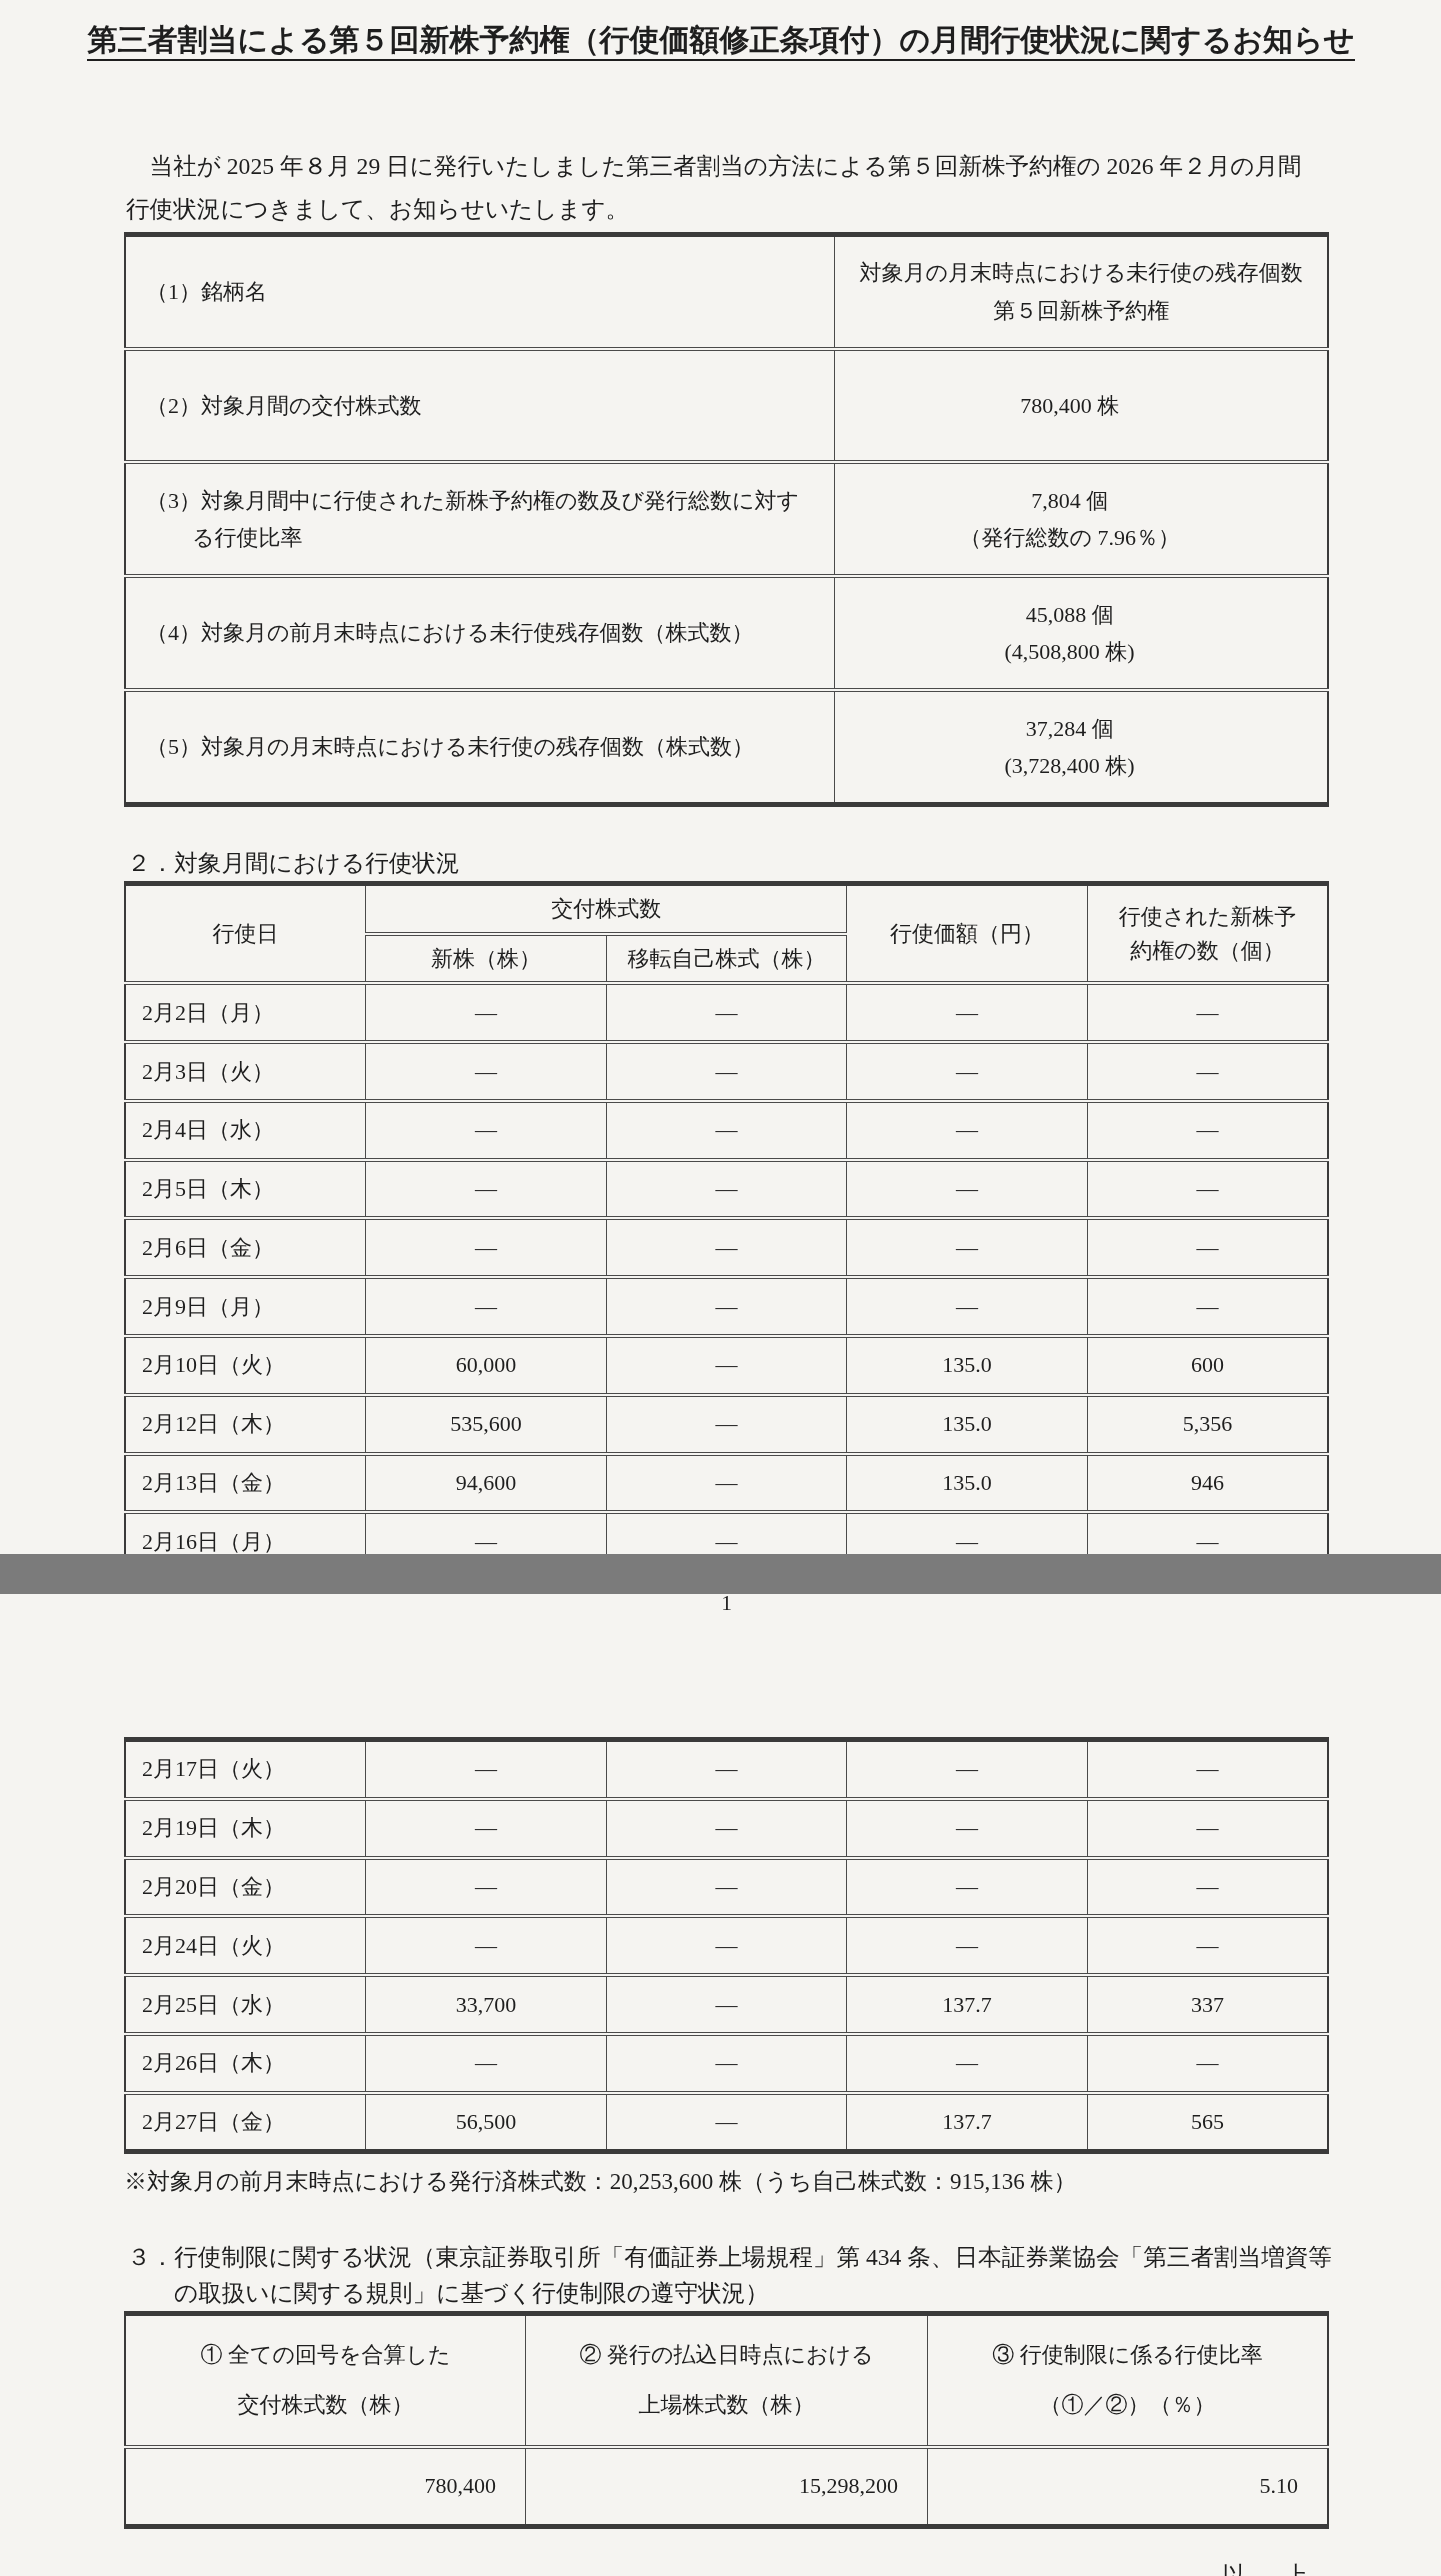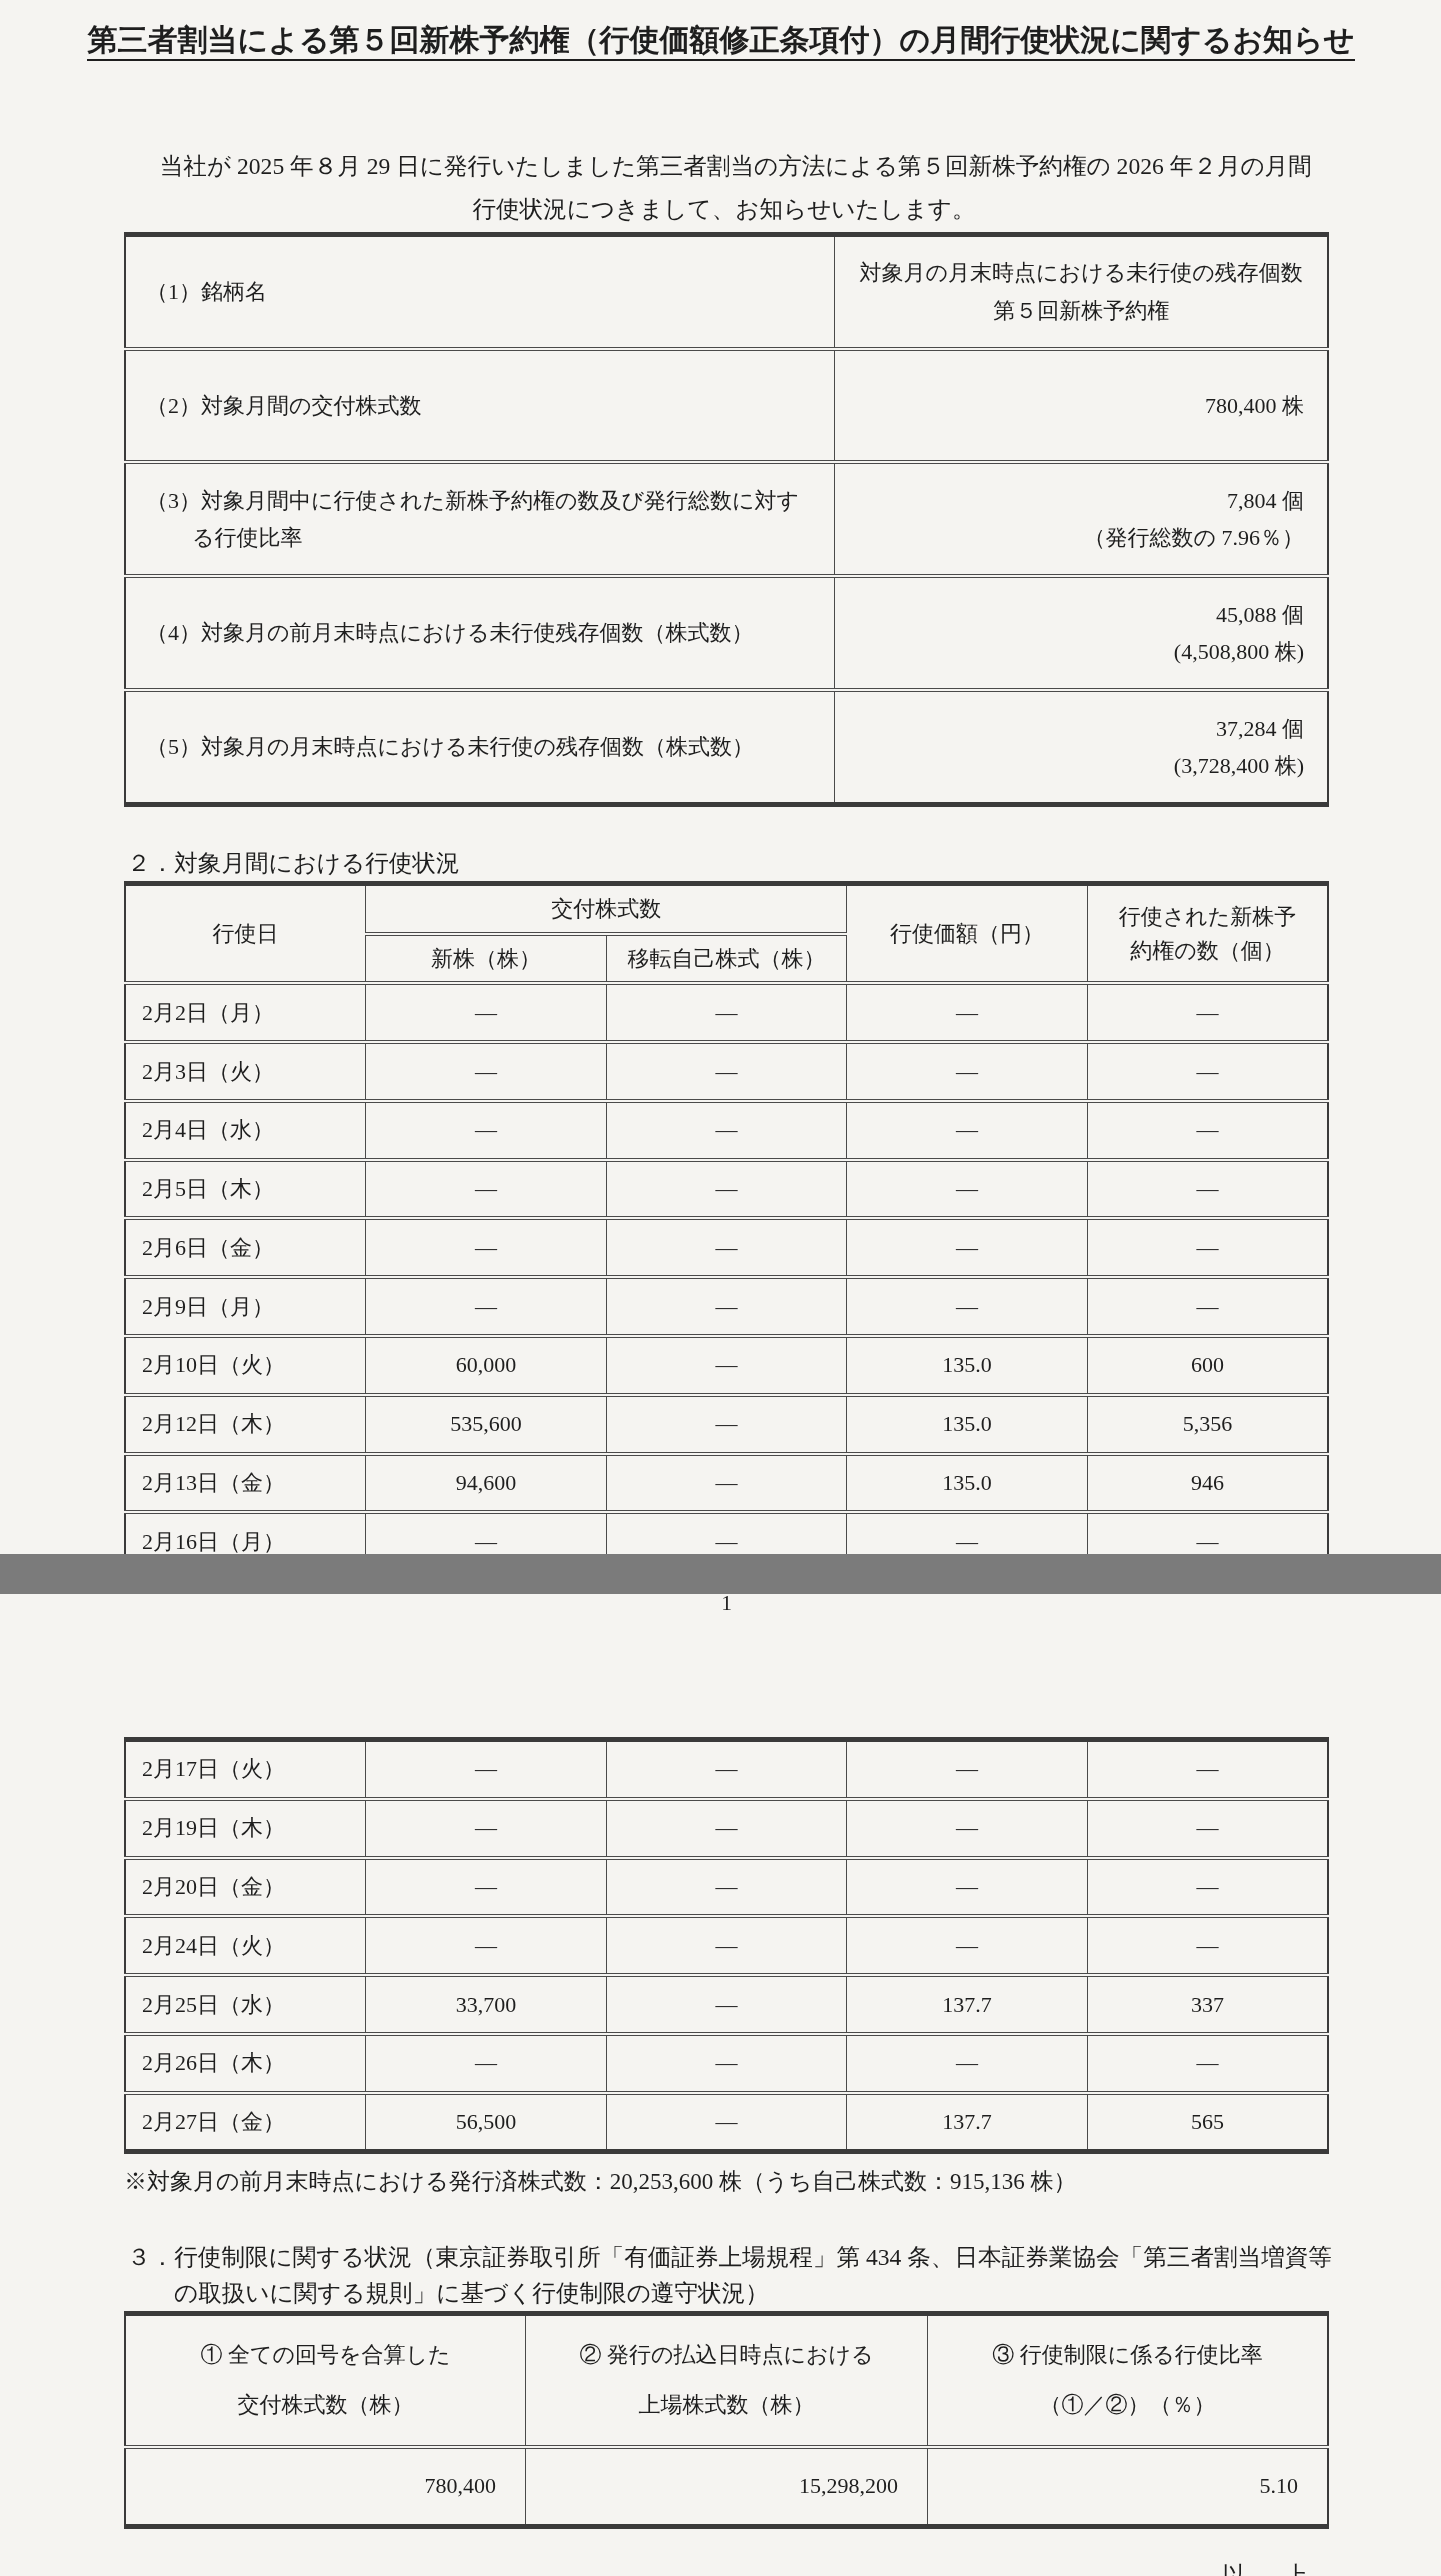--- a/index.html
+++ b/index.html
@@ -10,21 +10,21 @@
     overflow:hidden;
     color:#1e1e1e;
     font-family:"Liberation Serif","DejaVu Serif",serif;
   }
   .page1{position:absolute;top:0;left:0;right:0;}
   .page2{position:absolute;top:1737px;left:0;right:0;}
 
   .title{margin:18.6px 57px 0;text-align:center;font-size:30px;font-weight:bold;line-height:1.4;}
   .title .underline{border-bottom:2.9px solid #1e1e1e;padding-bottom:3.6px;}
 
-  .intro{margin:84px 120px 0 126px;font-size:23.6px;line-height:1.85;text-indent:23.6px;text-align:center;}
+  .intro{margin:84px 120px 0 126px;font-size:23.6px;line-height:1.85;text-indent:23.6px;}
 
   .sec-heading{margin:39px 107px 0 127px;font-size:23.6px;line-height:1.5;}
   .sec-heading.hang{padding-left:47px;text-indent:-47px;margin-right:100px;}
 
   table.doc-table{
     border-collapse:collapse;table-layout:fixed;
     margin-left:124px;width:1205px;
     font-size:22px;
     border:2.1px solid #3a3a3a;
     border-top:5.7px solid #3a3a3a;
@@ -35,21 +35,21 @@
     border-top:4.3px double #4a4a4a;border-bottom:4.3px double #4a4a4a;
     vertical-align:middle;font-weight:normal;
     overflow:hidden;
   }
 
   
   .t1 td{height:87px;line-height:1.7;}
   .t1 td.label{text-align:left;padding:11.4px 13px 11.4px 66px;text-indent:-46px;}
   .t1 td.value{padding:7.2px 0;}
   .t1 td.value.center{text-align:center;}
-  .t1 td.value.right{text-align:right;padding-right:23px;}
+  .t1 td.value.right{text-align:center;padding-right:23px;}
 
   
   .t2 th{text-align:center;padding:4.3px 2.9px;height:37px;line-height:1.55;}
   .t2 td{height:52px;text-align:center;padding:1.4px 2.9px;}
   .t2 td.date{text-align:left;padding-left:16px;}
   .w-count{display:inline-block;max-width:8.6em;}
 
   
   .t3 th{text-align:center;height:120px;line-height:2.3;padding:4.3px 7.2px;}
   .t3 td{height:73px;text-align:right;padding-right:29px;}

